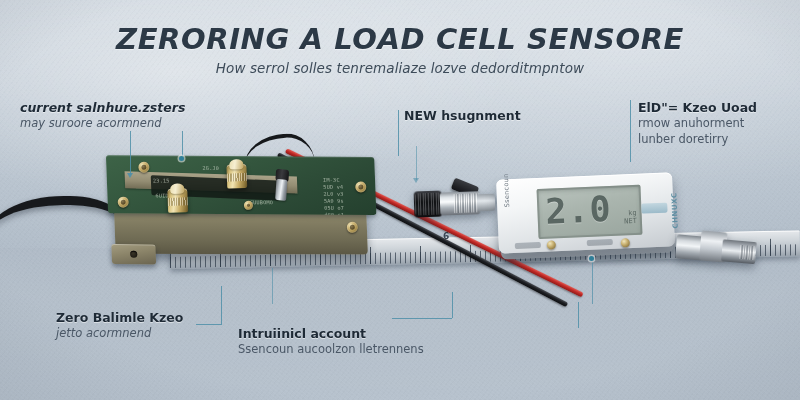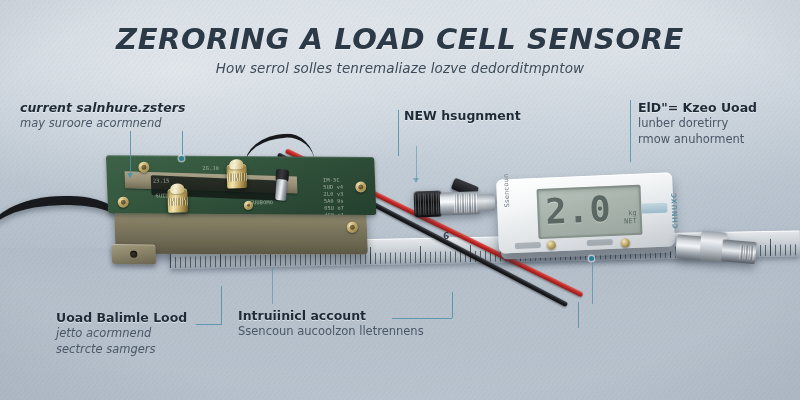--- a/index.html
+++ b/index.html
@@ -615,34 +615,33 @@
 
   <div class="callout" style="left:404px; top:108px;">
     <div class="head up">NEW hsugnment</div>
   </div>
   <div class="lead v" style="left:398px; top:110px; height:46px;"></div>
   <div class="lead v" style="left:416px; top:146px; height:34px; opacity:.55;"></div>
   <div class="arrow-dn" style="left:413px; top:178px; opacity:.6;"></div>
 
   <div class="callout" style="left:638px; top:100px;">
     <div class="head up">ElD"= Kzeo Uoad</div>
+    <div class="body up">rmow anuhorment</div>
     <div class="body up">lunber doretirry</div>
-    <div class="body up">rmow anuhorment</div>
   </div>
   <div class="lead v" style="left:630px; top:100px; height:62px;"></div>
 
   <div class="callout" style="left:56px; top:310px;">
-    <div class="head up">Uoad Balimle Lood</div>
+    <div class="head up">Zero Balimle Kzeo</div>
     <div class="body">jetto acormnend</div>
-    <div class="body">sectrcte samgers</div>
   </div>
   <div class="lead v" style="left:221px; top:286px; height:38px;"></div>
   <div class="lead h" style="left:196px; top:324px; width:26px;"></div>
 
-  <div class="callout" style="left:238px; top:308px;">
+  <div class="callout" style="left:238px; top:326px;">
     <div class="head up">Intruiinicl account</div>
     <div class="body up">Ssencoun aucoolzon lletrennens</div>
   </div>
   <div class="lead h" style="left:392px; top:318px; width:60px;"></div>
   <div class="lead v" style="left:452px; top:292px; height:26px;"></div>
   <div class="lead v" style="left:272px; top:268px; height:36px; opacity:.6;"></div>
 
   <div class="lead v" style="left:578px; top:302px; height:26px;"></div>
   <div class="lead v" style="left:592px; top:262px; height:42px; opacity:.7;"></div>
   <div class="dot" style="left:589px; top:256px;"></div>

